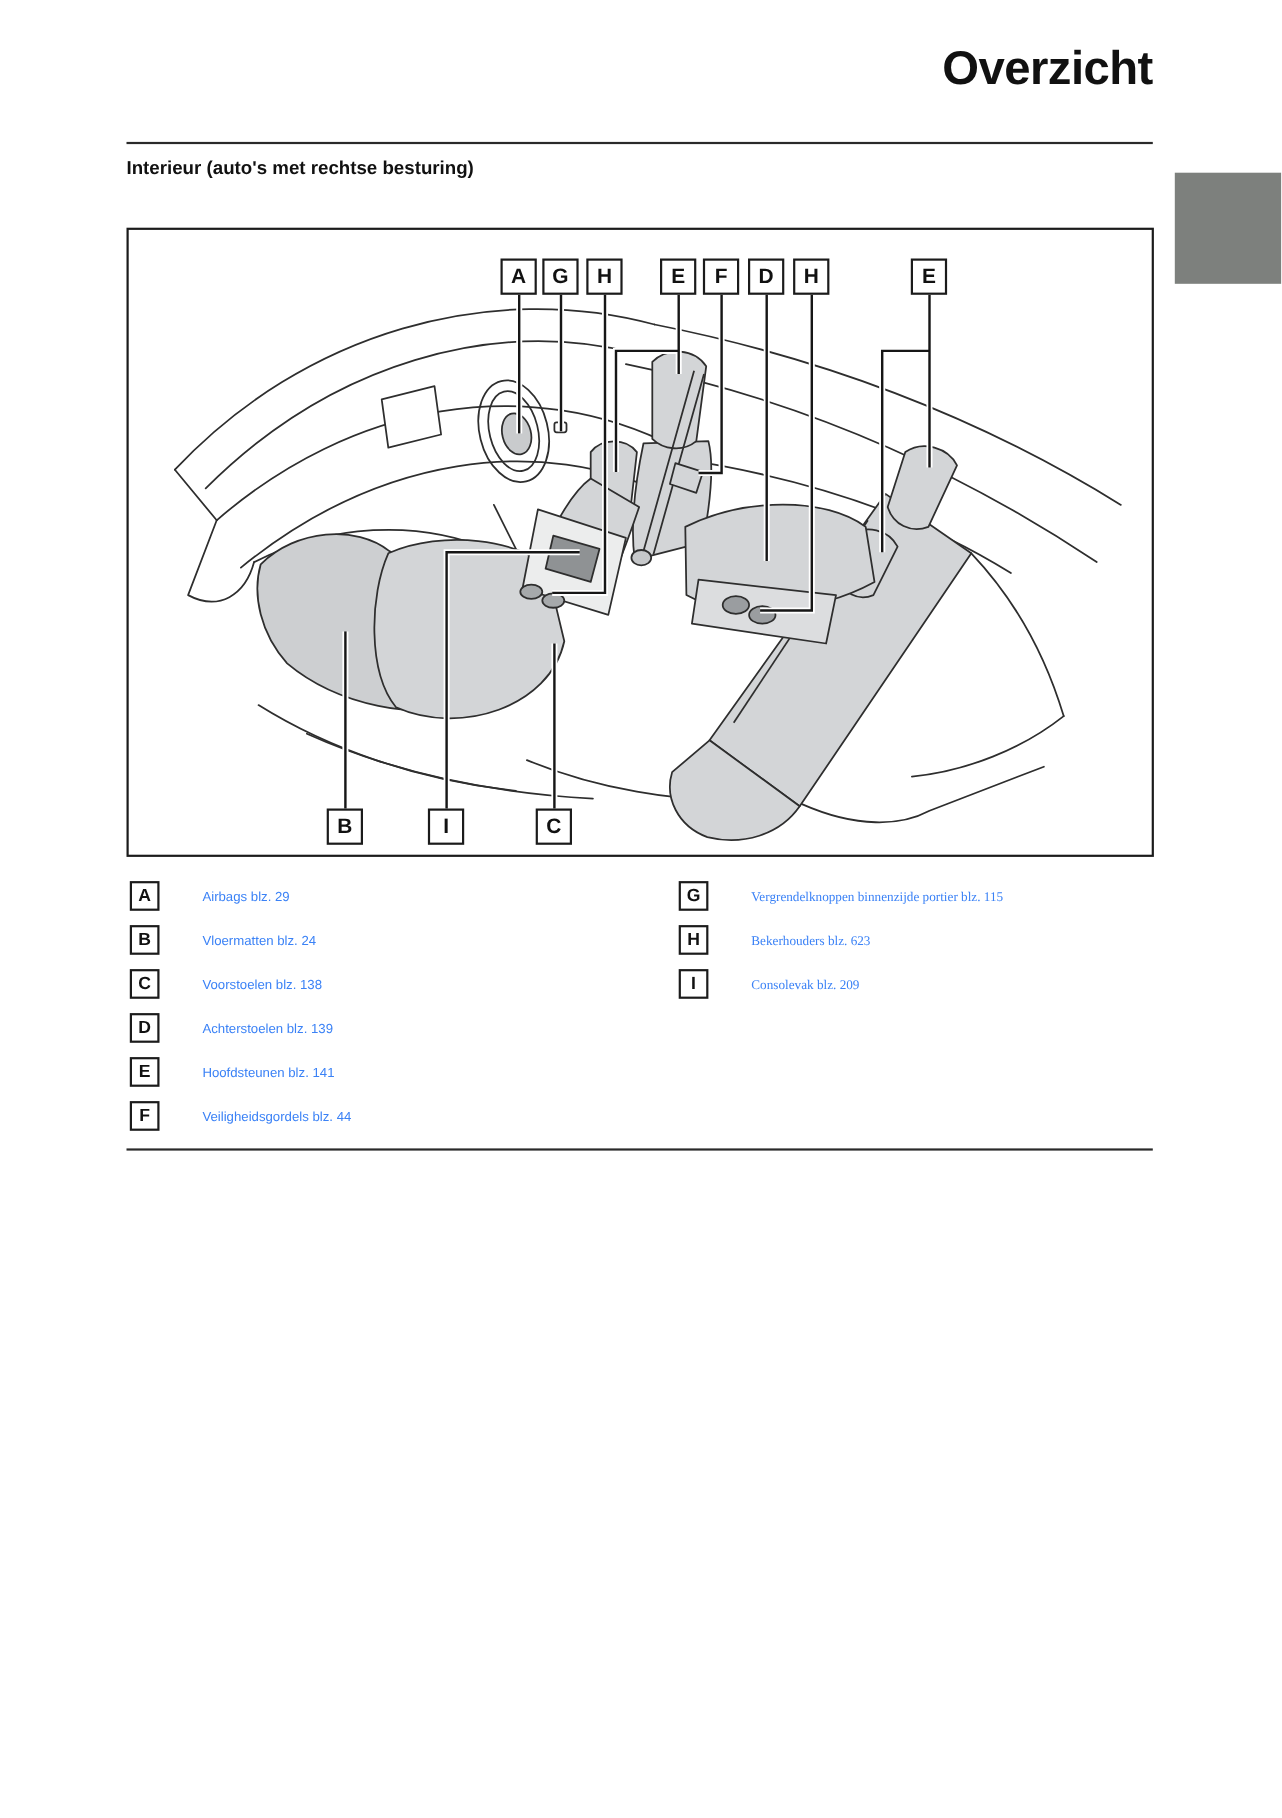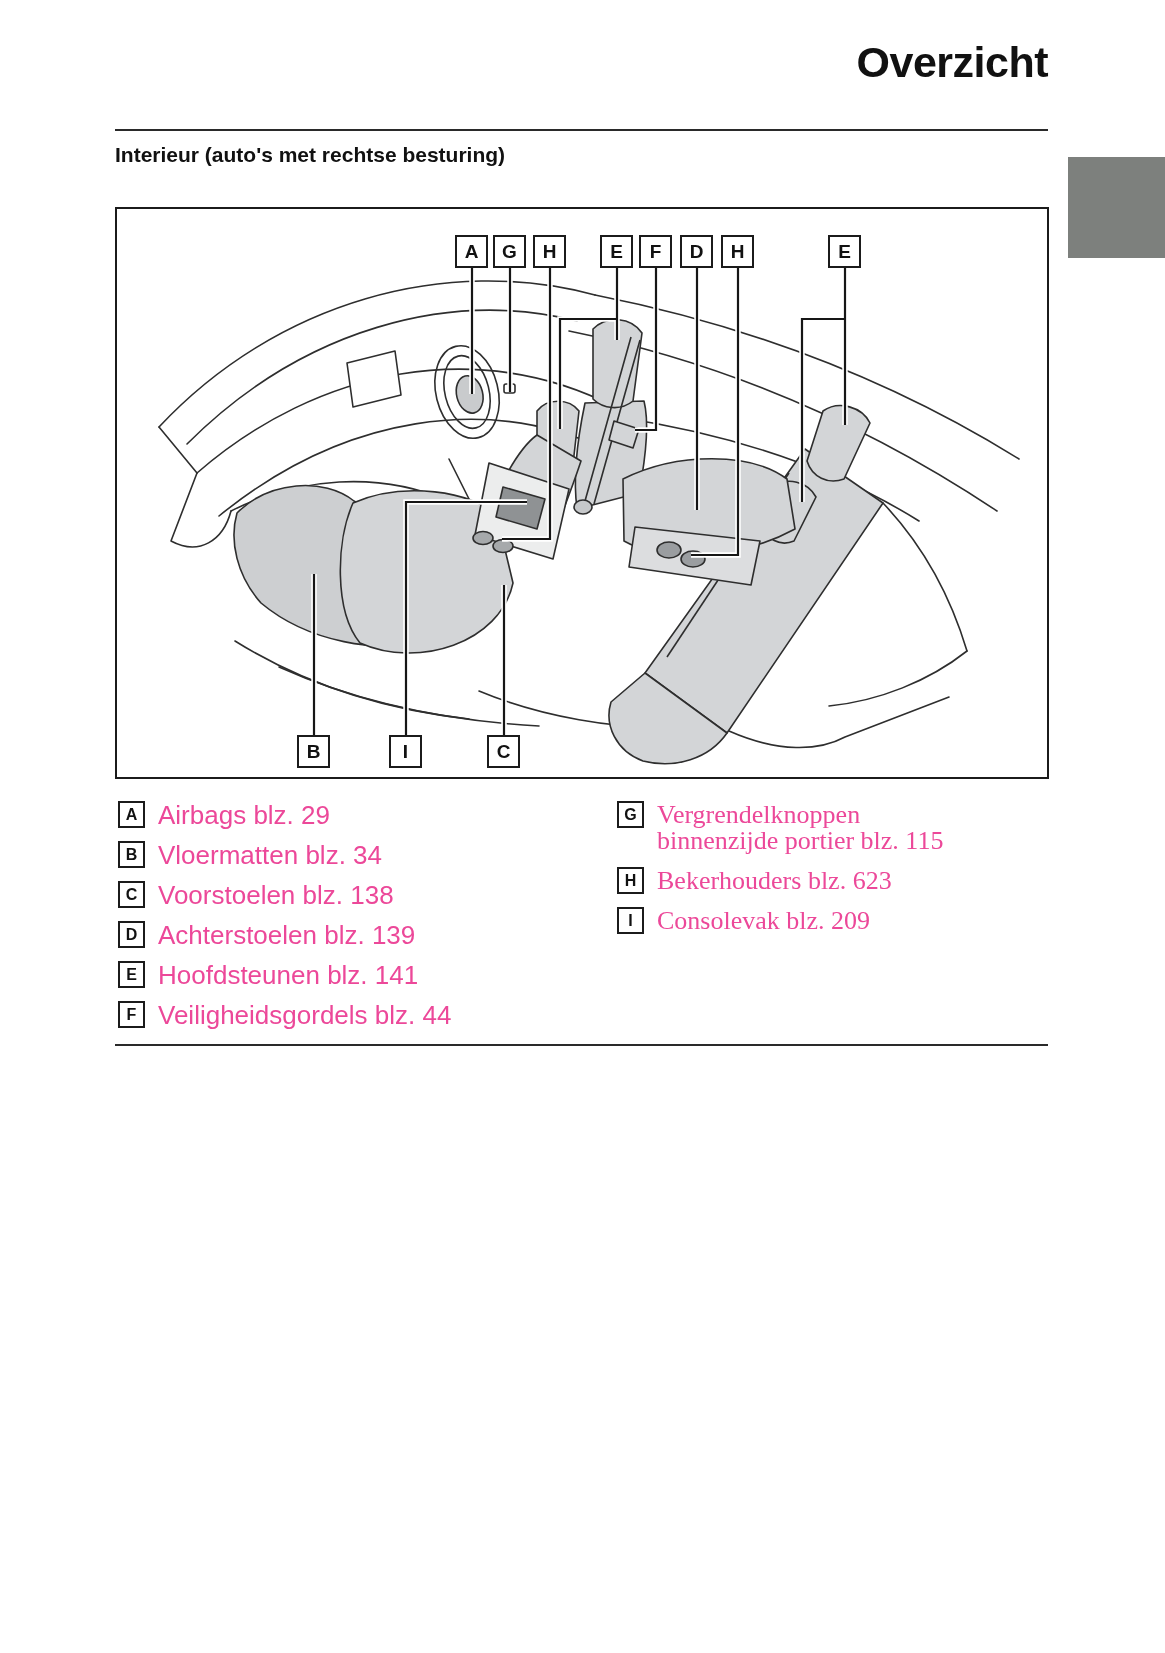--- a/index.html
+++ b/index.html
@@ -14,21 +14,21 @@
   .title{
     position:absolute;top:38px;left:115px;width:933px;
     margin:0;text-align:right;
     font-size:43px;font-weight:700;letter-spacing:-0.5px;color:#111;
   }
   .title-rule{
     position:absolute;top:129px;left:115px;width:933px;height:2px;background:#2a2a2a;
   }
   .section-heading{
     position:absolute;top:143px;left:115px;margin:0;
-    font-size:21px;font-weight:700;color:#111;
+    font-size:17px;font-weight:700;color:#111;
   }
   .side-tab{
     position:absolute;left:1068px;top:157px;width:97px;height:101px;
     background:#7d807d;
   }
   .side-tab-label{
     position:absolute;left:1020px;top:266px;
     writing-mode:vertical-rl;
     font-size:18px;font-weight:500;color:#161616;letter-spacing:0.5px;
   }
@@ -45,21 +45,21 @@
   }
   .legend-col{position:absolute;}
   .legend-row{display:flex;gap:13px;margin-bottom:13px;align-items:flex-start;}
   .key-box{
     flex:0 0 auto;width:27px;height:27px;box-sizing:border-box;
     border:2px solid #1b1b1b;background:#fff;
     display:flex;align-items:center;justify-content:center;
     font-size:16px;font-weight:700;color:#111;
   }
   .legend-text{
-    font-size:26px;line-height:26px;color:#ec4899;padding-top:1px;
+    font-size:12px;line-height:26px;color:#3b82f6;padding-top:1px;margin-left:26px;
   }
   .col-right .legend-text{max-width:310px;font-family:Liberation Serif, serif;}
   .bottom-rule{
     position:absolute;top:1044px;left:115px;width:933px;height:2px;background:#2a2a2a;
   }
   .page-number{
     position:absolute;top:1582px;right:117px;
     font-size:24px;font-weight:700;color:#111;
   }
 </style>
@@ -177,21 +177,21 @@
     <div class="callout" style="left:370px;top:526px">C</div>
   </div>
 
   <div class="legend-col col-left" style="left:118px;top:801px">
     <div class="legend-row">
       <span class="key-box">A</span>
       <span class="legend-text">Airbags blz. 29</span>
     </div>
     <div class="legend-row">
       <span class="key-box">B</span>
-      <span class="legend-text">Vloermatten blz. 34</span>
+      <span class="legend-text">Vloermatten blz. 24</span>
     </div>
     <div class="legend-row">
       <span class="key-box">C</span>
       <span class="legend-text">Voorstoelen blz. 138</span>
     </div>
     <div class="legend-row">
       <span class="key-box">D</span>
       <span class="legend-text">Achterstoelen blz. 139</span>
     </div>
     <div class="legend-row">

